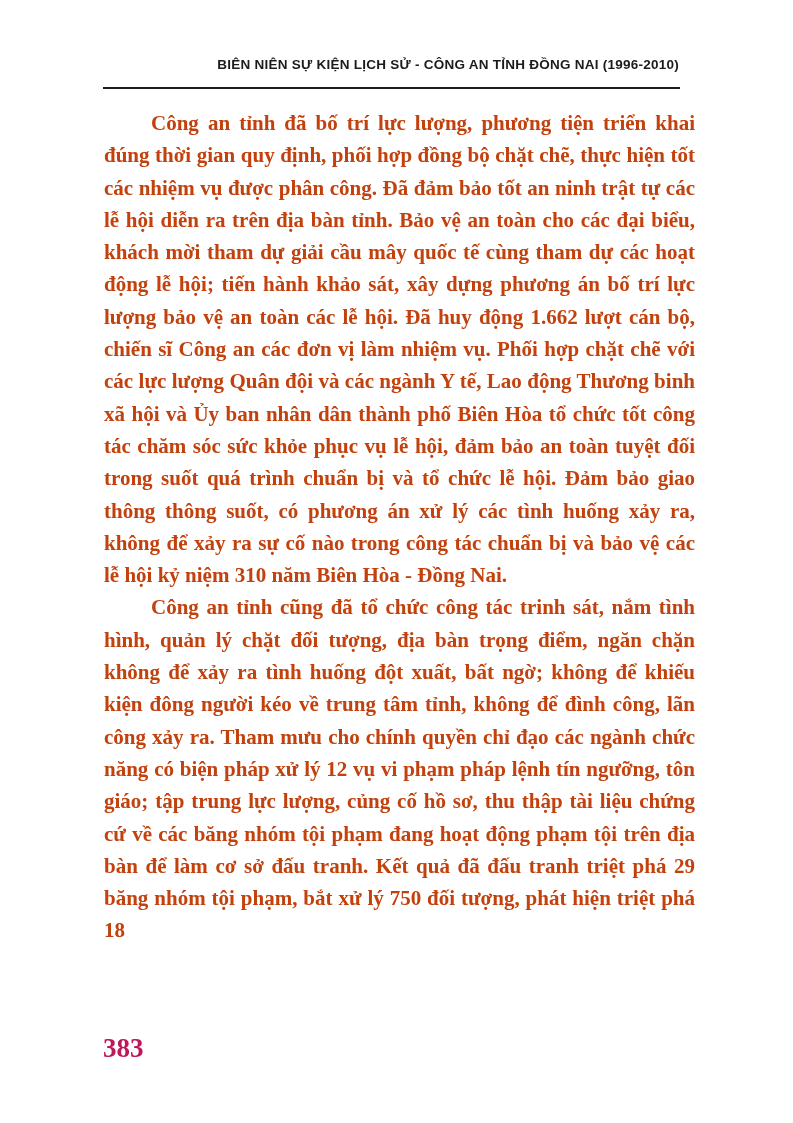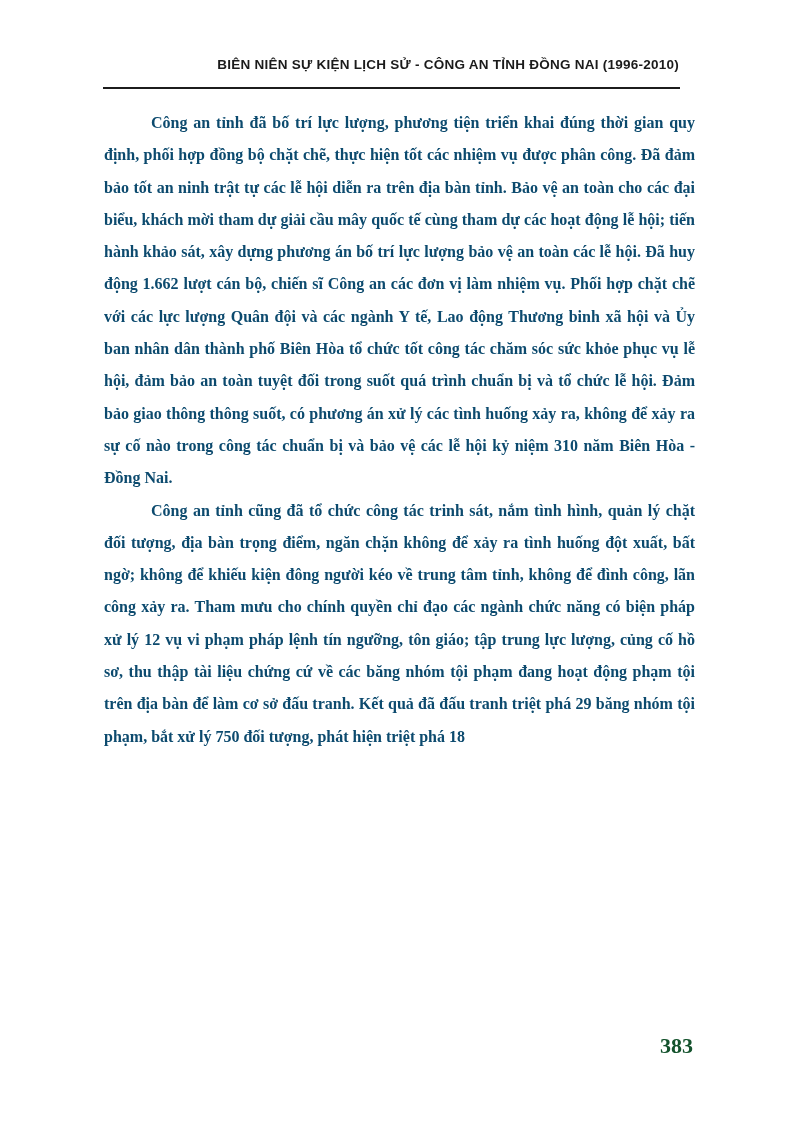--- a/index.html
+++ b/index.html
@@ -34,43 +34,43 @@
     left: 103px;
     width: 577px;
     height: 2px;
     background: #1c1c1c;
   }
   .body-text {
     position: absolute;
     top: 107px;
     left: 104px;
     width: 591px;
-    color: #0c4a6e;
+    color: #c2410c;
     font-family: "Liberation Serif", serif;
-    font-size: 16px;
+    font-size: 21px;
     font-weight: 700;
     line-height: 32.3px;
     text-align: justify;
     text-justify: inter-word;
   }
   .body-text p {
     text-indent: 47px;
   }
   .body-text p + p {
   }
   .page-number {
     position: absolute;
     top: 1033px;
     left: 103px;
     width: 590px;
-    text-align: right;
+    text-align: left;
     font-family: "Liberation Serif", serif;
-    font-size: 22px;
+    font-size: 27px;
     font-weight: 700;
-    color: #14532d;
+    color: #be185d;
   }
 </style>
 </head>
 <body>
 
 <div class="page">
 
   <div class="running-head">BIÊN NIÊN SỰ KIỆN LỊCH SỬ - CÔNG AN TỈNH ĐỒNG NAI (1996-2010)</div>
 
   <div class="head-rule"></div>

